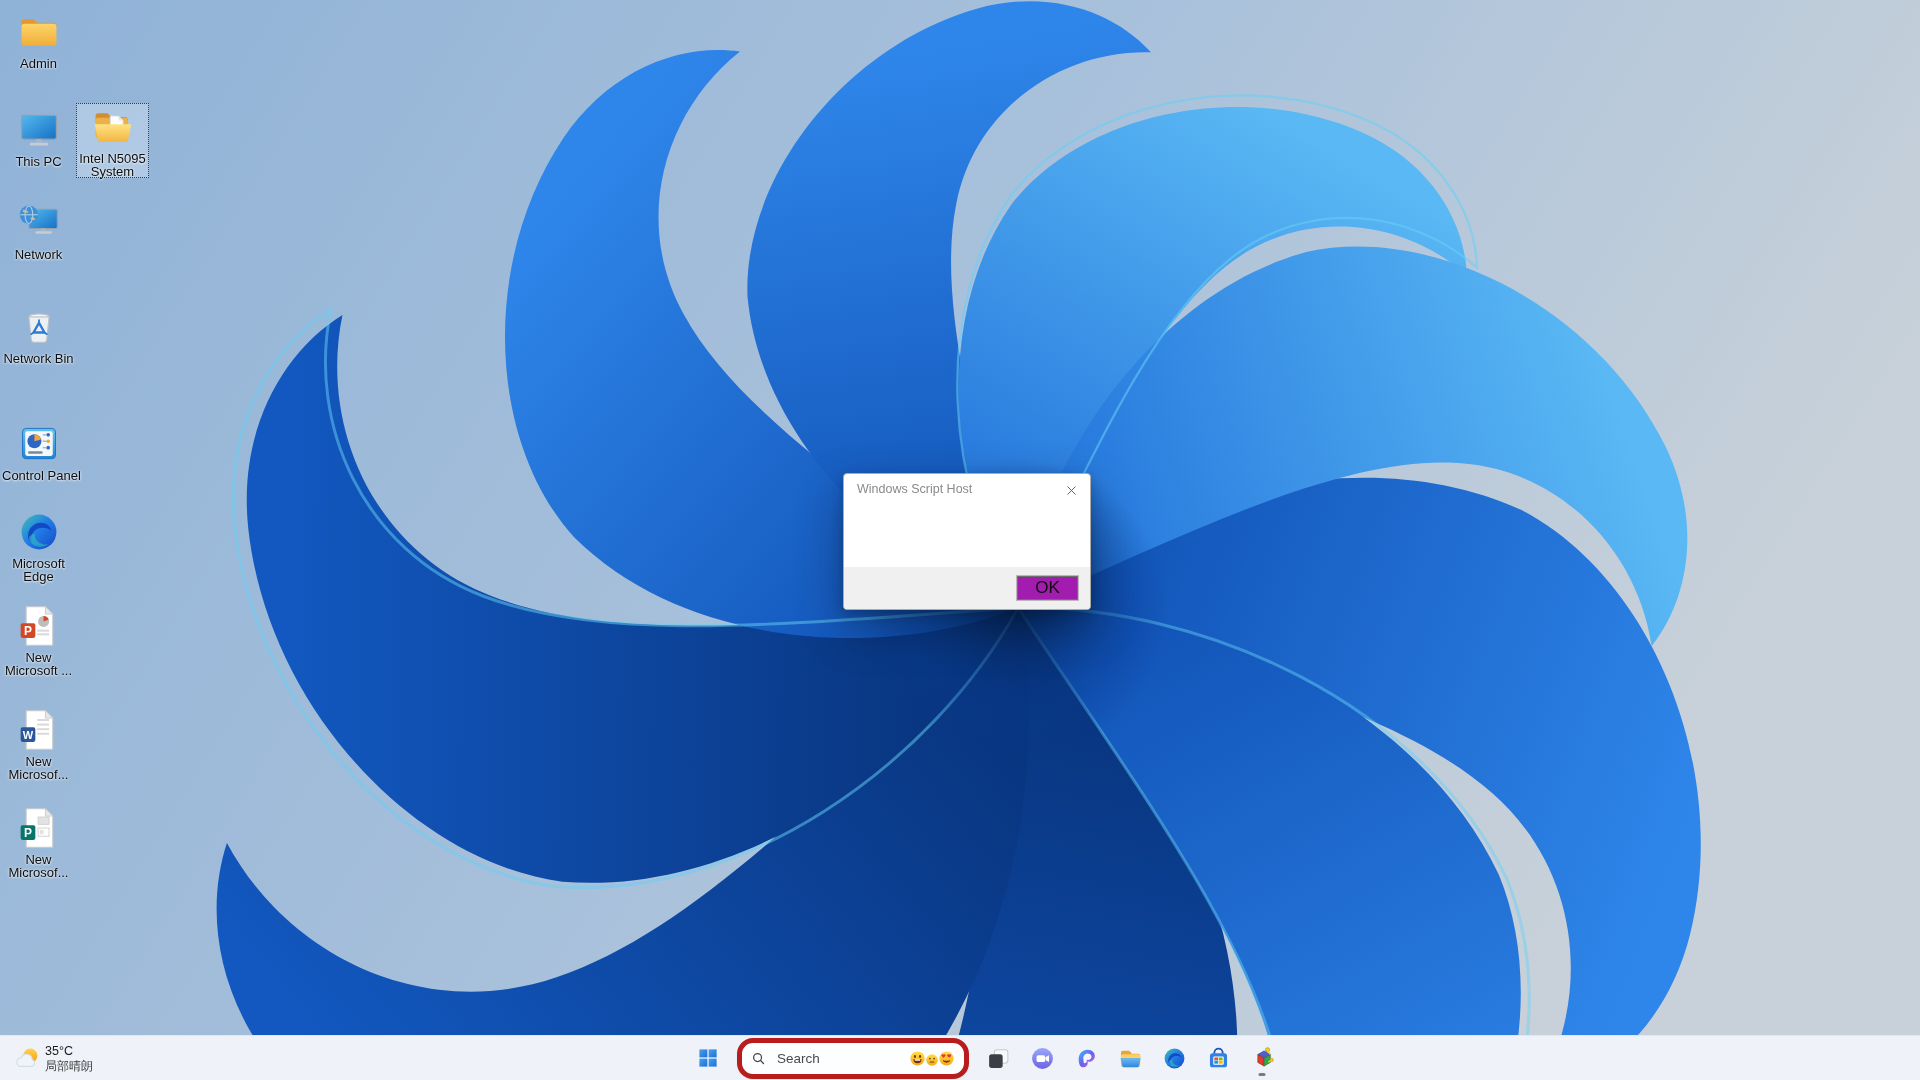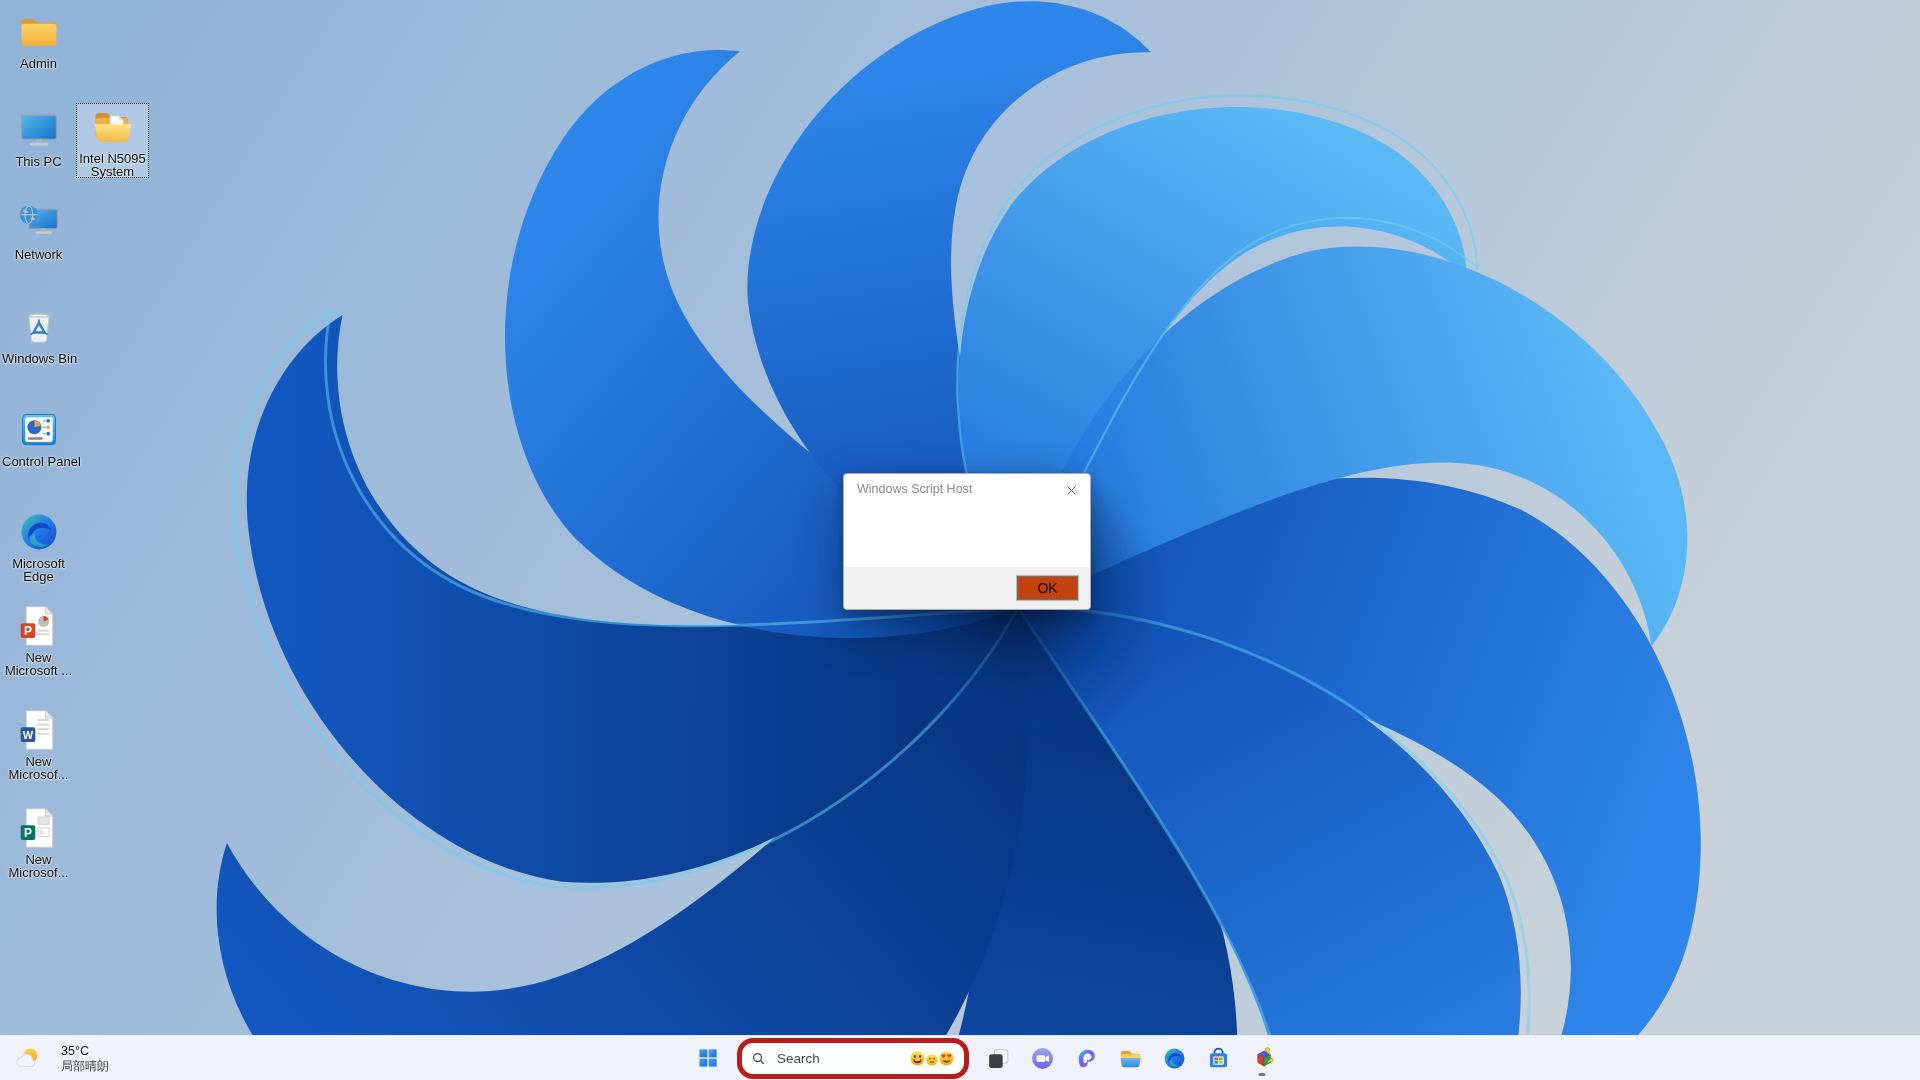--- a/index.html
+++ b/index.html
@@ -21,29 +21,29 @@
           box-shadow:0 18px 48px rgba(0,0,0,.32),0 4px 12px rgba(0,0,0,.18);}
   .dlg-titlebar{height:30px;display:flex;align-items:center;padding-left:13px;}
   .dlg-title{font-size:12.5px;color:#8a8a8a;}
   .dlg-close{position:absolute;top:5px;right:7px;width:23px;height:23px;display:flex;
              align-items:center;justify-content:center;border-radius:4px;}
   .dlg-close svg{width:15px;height:15px;}
   .dlg-body{padding:23px 13px 0 13px;font-size:11.5px;line-height:14px;color:#101010;}
   .dlg-line2{padding-left:10px;}
   .dlg-buttons{position:absolute;left:0;right:0;bottom:0;height:42px;background:#f0f0f0;
                display:flex;align-items:center;justify-content:flex-end;padding-right:12px;}
-  .ok-btn{width:59px;height:22px;background:#c2410c;border:1px solid #6f6f6f;
-          box-shadow:0 0 0 1px #b9b9b9;font-size:14px;color:#0f0f0f;
+  .ok-btn{width:59px;height:22px;background:#a21caf;border:1px solid #6f6f6f;
+          box-shadow:0 0 0 1px #b9b9b9;font-size:17px;color:#0f0f0f;
           font-family:"Liberation Sans",sans-serif;display:flex;align-items:center;justify-content:center;margin-left:19px;}
 
   
   .taskbar{position:absolute;left:0;right:0;bottom:0;height:44px;background:#eff3f9;
            border-top:1px solid #e1e7ef;}
   .tb-weather{position:absolute;left:0;top:0;height:44px;display:flex;align-items:center;
-              gap:20px;padding:0 14px;}
+              gap:4px;padding:0 14px;}
   .tb-weather .w-icon{width:27px;height:27px;}
   .w-temp{font-size:12.5px;color:#1a1a1a;line-height:15px;}
   .w-cond{font-size:12px;color:#3c3c3c;line-height:14px;}
   .tb-center{position:absolute;left:686px;top:0;height:44px;display:flex;align-items:center;}
   .tb-btn{width:40px;height:40px;margin:0 2px;border-radius:6px;display:flex;align-items:center;
           justify-content:center;position:relative;}
   .tb-btn svg{width:25px;height:25px;}
   .tb-btn.start svg{width:22px;height:22px;}
   .search-pill{width:204px;height:31px;margin:0 7px;border-radius:16px;background:#fdfeff;
                border:5px solid #b91c1c;box-shadow:0 1px 2px rgba(80,100,130,.10);
@@ -376,25 +376,25 @@
     <div class="di-label">
         <span>Network</span>
         <span></span>
       </div>
   </div>
   <div class="icon-cell" style="left:2px;top:303px">
     <svg class="di-art">
         <use href="#sy-recycle"></use>
       </svg>
     <div class="di-label">
-        <span>Windows Bin</span>
+        <span>Network Bin</span>
         <span></span>
       </div>
   </div>
-  <div class="icon-cell" style="left:2px;top:406px">
+  <div class="icon-cell" style="left:2px;top:420px">
     <svg class="di-art">
         <use href="#sy-cpanel"></use>
       </svg>
     <div class="di-label">
         <span>Control Panel</span>
         <span></span>
       </div>
   </div>
   <div class="icon-cell" style="left:2px;top:508px">
     <svg class="di-art">

